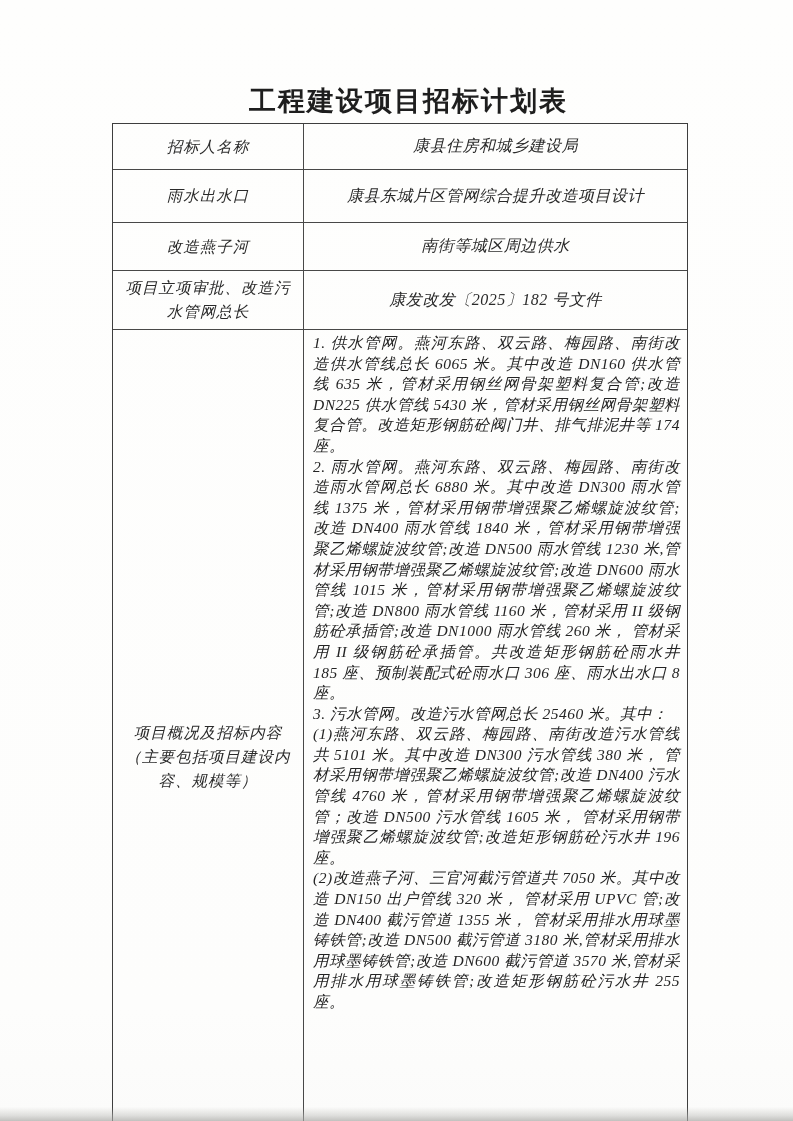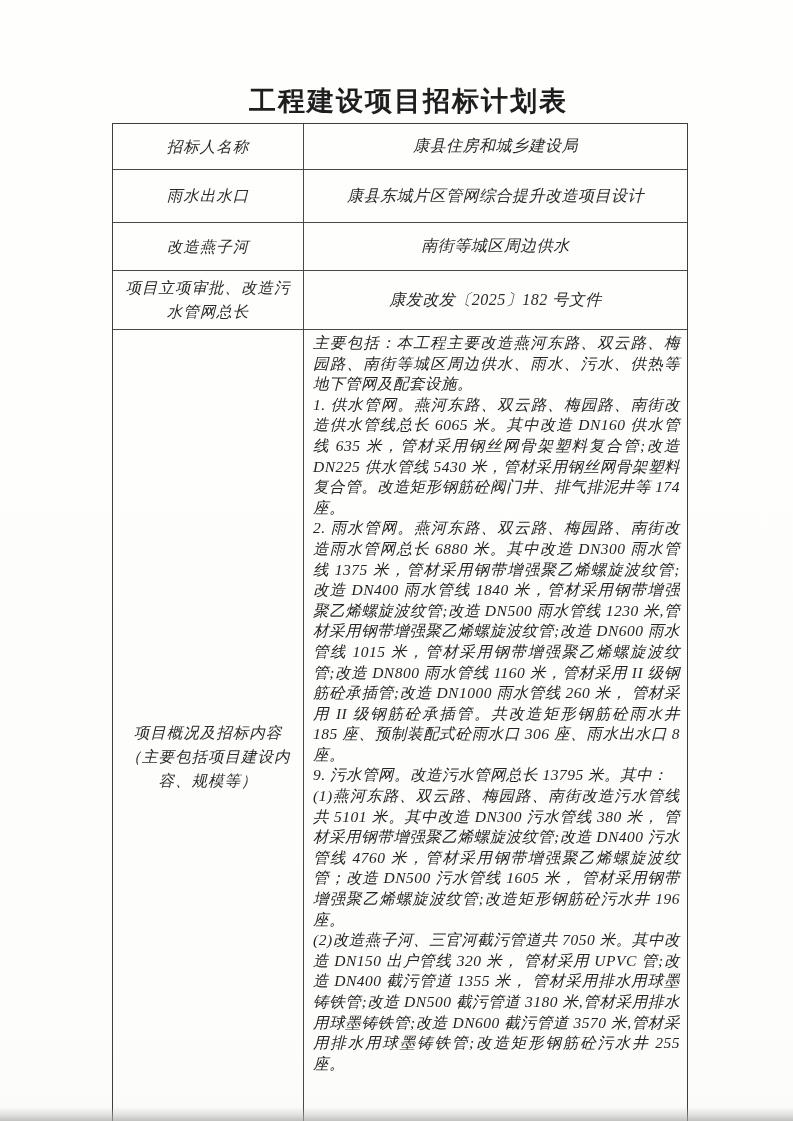--- a/index.html
+++ b/index.html
@@ -106,24 +106,23 @@
     <div class="cell value-cell last-col">康县东城片区管网综合提升改造项目设计</div>
 
     <div class="cell label-cell">改造燕子河</div>
     <div class="cell value-cell last-col">南街等城区周边供水</div>
 
     <div class="cell label-cell">项目立项审批、改造污水管网总长</div>
     <div class="cell value-cell last-col">康发改发〔2025〕182 号文件</div>
 
     <div class="cell label-cell last-row">项目概况及招标内容（主要包括项目建设内容、规模等）</div>
     <div class="cell content-cell last-col last-row">
-      <p>主要包括：本工程主要改造燕河东路、双云路、梅园路、南街等城区周边供水、雨水、污水、供热等地下管网及配套设施。</p>
       <p>1. 供水管网。燕河东路、双云路、梅园路、南街改造供水管线总长 6065 米。其中改造 DN160 供水管线 635 米，管材采用钢丝网骨架塑料复合管;改造 DN225 供水管线 5430 米，管材采用钢丝网骨架塑料复合管。改造矩形钢筋砼阀门井、排气排泥井等 174 座。</p>
       <p>2. 雨水管网。燕河东路、双云路、梅园路、南街改造雨水管网总长 6880 米。其中改造 DN300 雨水管线 1375 米，管材采用钢带增强聚乙烯螺旋波纹管;改造 DN400 雨水管线 1840 米，管材采用钢带增强聚乙烯螺旋波纹管;改造 DN500 雨水管线 1230 米,管材采用钢带增强聚乙烯螺旋波纹管;改造 DN600 雨水管线 1015 米，管材采用钢带增强聚乙烯螺旋波纹管;改造 DN800 雨水管线 1160 米，管材采用 II 级钢筋砼承插管;改造 DN1000 雨水管线 260 米， 管材采用 II 级钢筋砼承插管。共改造矩形钢筋砼雨水井 185 座、预制装配式砼雨水口 306 座、雨水出水口 8 座。</p>
-      <p>9. 污水管网。改造污水管网总长 13795 米。其中：</p>
+      <p>3. 污水管网。改造污水管网总长 25460 米。其中：</p>
       <p>(1)燕河东路、双云路、梅园路、南街改造污水管线共 5101 米。其中改造 DN300 污水管线 380 米， 管材采用钢带增强聚乙烯螺旋波纹管;改造 DN400 污水管线 4760 米，管材采用钢带增强聚乙烯螺旋波纹管；改造 DN500 污水管线 1605 米， 管材采用钢带增强聚乙烯螺旋波纹管;改造矩形钢筋砼污水井 196 座。</p>
       <p>(2)改造燕子河、三官河截污管道共 7050 米。其中改造 DN150 出户管线 320 米， 管材采用 UPVC 管;改造 DN400 截污管道 1355 米， 管材采用排水用球墨铸铁管;改造 DN500 截污管道 3180 米,管材采用排水用球墨铸铁管;改造 DN600 截污管道 3570 米,管材采用排水用球墨铸铁管;改造矩形钢筋砼污水井 255 座。</p>
     </div>
 
   </div>
 
   <div class="scan-edge"></div>
 
 </div>
 

